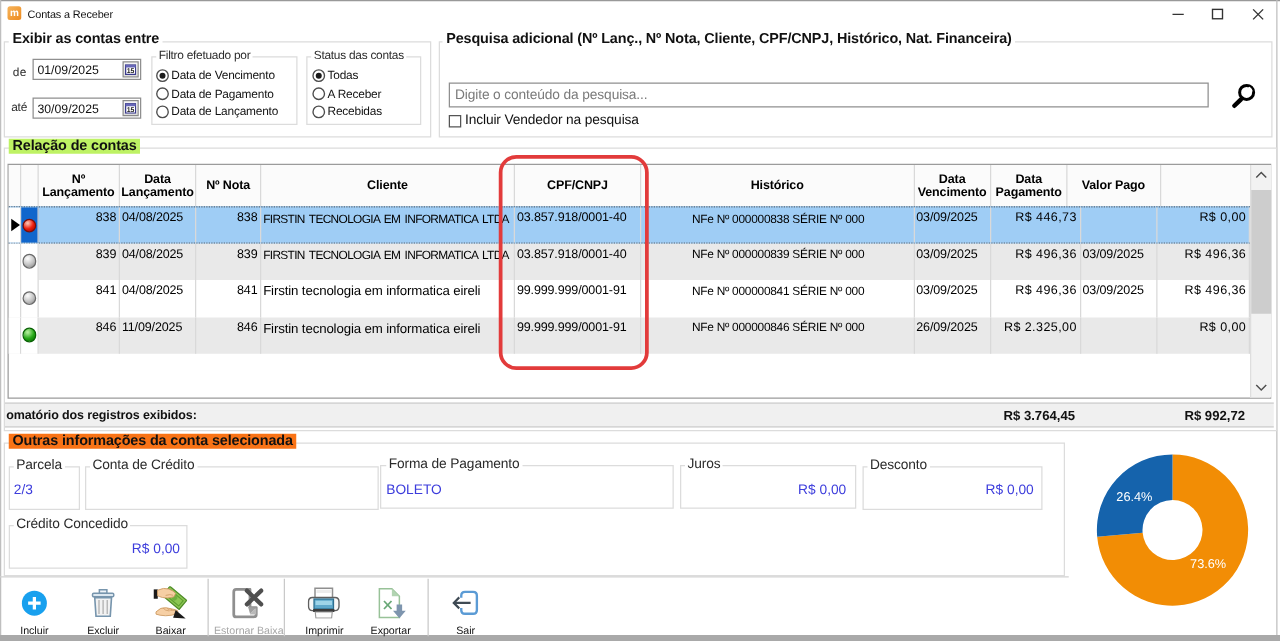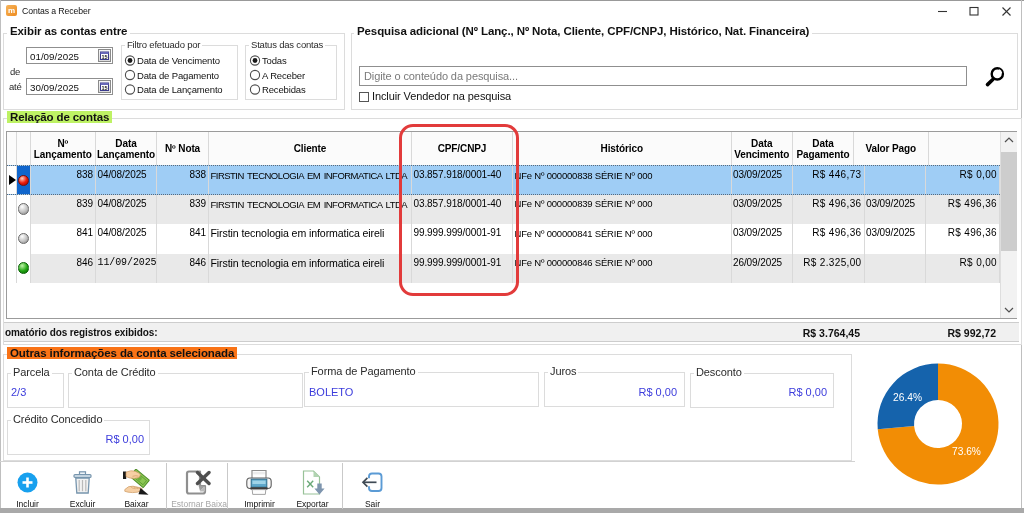--- a/index.html
+++ b/index.html
@@ -13,21 +13,21 @@
 .blue{color:#3c3cdc;}
 .inp{position:absolute;border:1px solid #8f8f8f;background:#fff;box-sizing:border-box;}
 
 #grid{position:absolute;left:6px;top:131px;width:1011px;height:188px;border:1px solid #9b9b9b;box-sizing:border-box;background:#fff;font-size:10px;letter-spacing:-0.1px;}
 .grow{position:absolute;left:0;display:flex;width:993px;}
 .grow .c{box-sizing:border-box;border-right:1px solid #d9d9d9;overflow:hidden;white-space:nowrap;flex:none;}
 .hrowc{border-bottom:1px solid #c9c9c9;background:#fbfbfb;}
 .hrowc .c{display:flex;align-items:center;justify-content:center;text-align:center;font-weight:bold;line-height:11px;border-right:1px solid #d9d9d9;}
 .num{text-align:right;padding:3px 2px 0 0;}
 .txt{text-align:left;padding:3px 0 0 1.5px;}
-.hist{font-size:9.5px;letter-spacing:-0.2px;padding-top:3.5px;padding-left:1.5px;}
+.hist{font-size:9.5px;letter-spacing:-0.2px;padding-top:3.5px;padding-left:1.5px;text-align:center;}
 .cl1{font-size:9.5px;letter-spacing:-0.52px;word-spacing:1.3px;padding-top:4px;}
 .cl2{font-size:10.6px;letter-spacing:-0.1px;padding-top:3px;}
 .mny{letter-spacing:0.35px;}
 .sphere{width:11.5px;height:11.5px;border-radius:50%;margin:8.5px auto 0 auto;box-sizing:border-box;}
 </style>
 </head>
 <body>
 
 <div class="abs" style="left:0;top:0;width:1024px;height:1px;background:#999;"></div>
 <div class="abs" style="left:0;top:0;width:1px;height:513px;background:#bfbfbf;"></div>
@@ -40,21 +40,21 @@
 <svg class="abs" style="left:930px;top:0;width:94px;height:23px;" viewBox="0 0 94 23">
   <line x1="8" y1="11.5" x2="17" y2="11.5" stroke="#333" stroke-width="1.1"></line>
   <rect x="40" y="7.5" width="8" height="7.5" fill="none" stroke="#333" stroke-width="1.1"></rect>
   <line x1="72.5" y1="7.5" x2="80.5" y2="15.5" stroke="#333" stroke-width="1.1"></line>
   <line x1="80.5" y1="7.5" x2="72.5" y2="15.5" stroke="#333" stroke-width="1.1"></line>
 </svg>
 
 <div class="gb" style="left:3px;top:33px;width:340px;height:75px;"></div>
 <div class="hd" style="left:7px;top:25px;background:#fff;padding:0 3px;">Exibir as contas entre</div>
 
-<div class="lbl" style="left:8px;top:66px;">de</div>
+<div class="lbl" style="left:8px;top:53px;font-family:Liberation Mono, monospace;">de</div>
 <div class="inp" style="left:26px;top:47px;width:87px;height:17px;"></div>
 <div class="abs" style="left:30px;top:51px;font-size:9.8px;color:#111;">01/09/2025</div>
 <div class="abs" style="left:98px;top:49px;width:13px;height:13px;border:1px solid #8a8a8a;background:linear-gradient(#f6f6f6,#dcdcdc);box-sizing:border-box;"></div>
 <svg class="abs" style="left:100px;top:51px;width:9px;height:9px;" viewBox="0 0 9 9">
     <rect x="0.5" y="1" width="8" height="7.5" fill="#fff" stroke="#3a3a8c" stroke-width="1"></rect>
     <rect x="0.5" y="1" width="8" height="2" fill="#6868b8"></rect>
     <text x="4.5" y="7.6" font-size="5.5" font-weight="bold" fill="#222" text-anchor="middle" font-family="Liberation Sans">15</text>
   </svg>
 <div class="lbl" style="left:7px;top:81px;">até</div>
 <div class="inp" style="left:26px;top:78px;width:87px;height:17px;"></div>
@@ -168,21 +168,21 @@
     <div class="c num mny" style="width:71.5px;">R$ 496,36</div>
     <div class="c txt" style="width:61px;">03/09/2025</div>
     <div class="c num mny" style="width:74.5px;">R$ 496,36</div>
   </div>
   <div class="grow" style="top:121.5px;height:29.5px;background:#e9e9e9;">
     <div class="c" style="width:10px;background:#fff;"></div>
     <div class="c" style="width:13.5px;background:#fff;">
         <div class="sphere" style="background:radial-gradient(circle at 35% 28%,#c0f4a8,#22a614 55%,#0c7404 90%);border:1px solid #086004;box-sizing:border-box;"></div>
       </div>
     <div class="c num" style="width:65.5px;">846</div>
-    <div class="c txt" style="width:61px;font-family:Liberation Mono, monospace;">11/09/2025</div>
+    <div class="c txt" style="width:61px;">11/09/2025</div>
     <div class="c num" style="width:52px;">846</div>
     <div class="c txt cl2" style="width:203px;">Firstin tecnologia em informatica eireli</div>
     <div class="c txt" style="width:101px;">99.999.999/0001-91</div>
     <div class="c txt hist" style="width:218.5px;">NFe Nº 000000846 SÉRIE Nº 000</div>
     <div class="c txt" style="width:61.5px;">26/09/2025</div>
     <div class="c num mny" style="width:71.5px;">R$ 2.325,00</div>
     <div class="c txt" style="width:61px;"></div>
     <div class="c num mny" style="width:74.5px;">R$ 0,00</div>
   </div>
 

